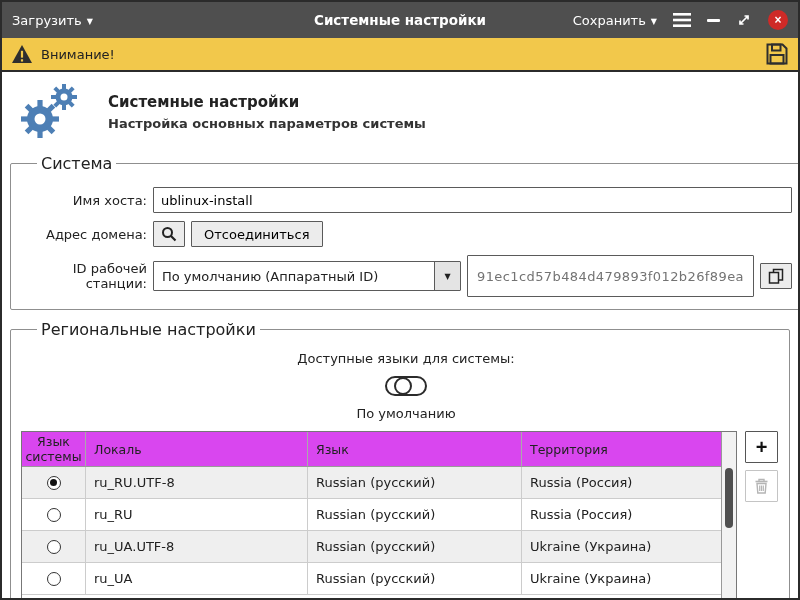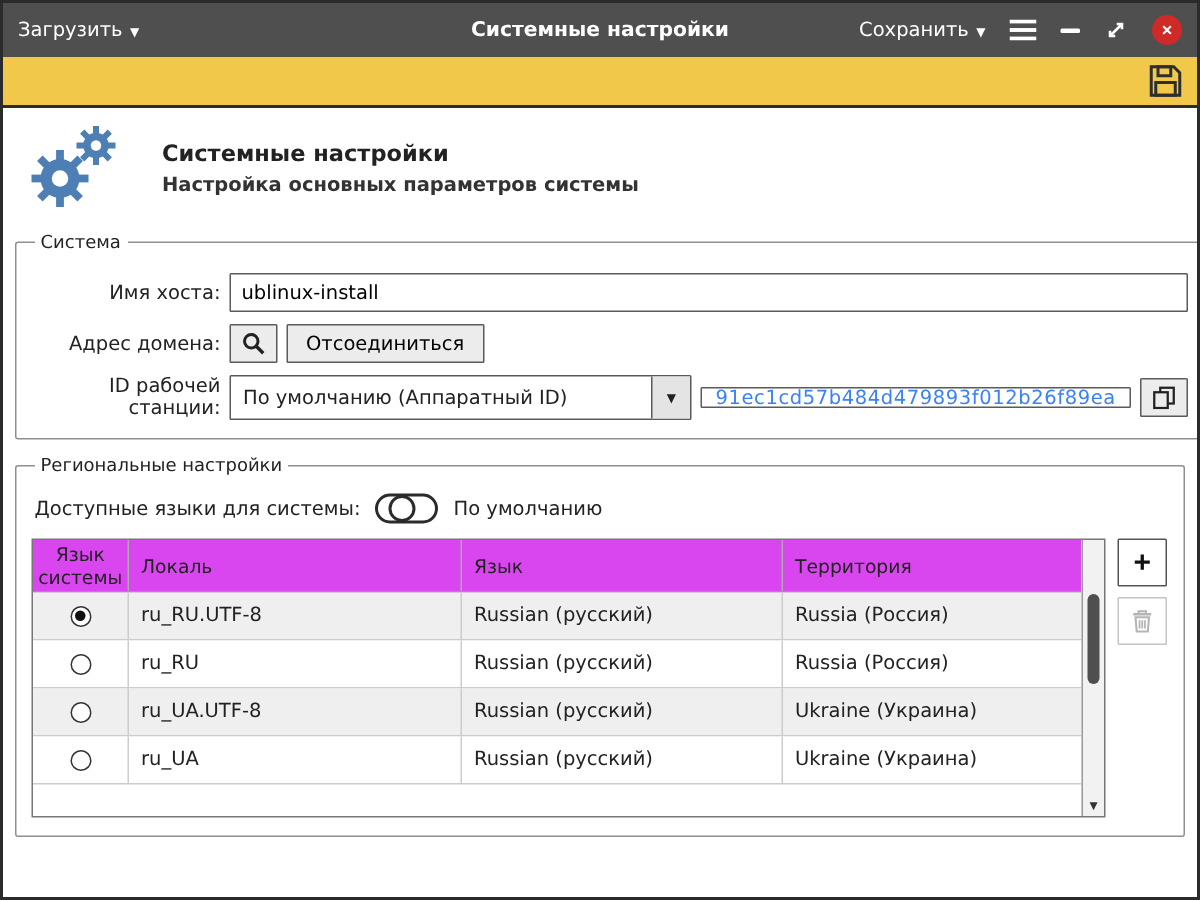--- a/index.html
+++ b/index.html
@@ -25,36 +25,36 @@
   .warn-left { display:flex; align-items:center; gap:8px; }
   .warn-save { margin-left:auto; background:none; border:none; display:flex; align-items:center; }
 
   
   .content { flex:1; padding:6px 8px; background:#fff; overflow:hidden; }
   .page-header { display:flex; align-items:center; gap:16px; padding:4px 4px 8px; }
   .pg-title { font-weight:bold; font-size:15px; margin-bottom:5px; }
   .pg-sub { font-size:13px; font-weight:bold; color:#333; }
 
   fieldset { border:1px solid #8f8f8f; border-radius:2px; margin:4px 0 10px; padding:6px 10px 12px; }
-  legend { font-size:12px; padding:0 4px; margin-left:2px; color:#222; }
+  legend { font-size:16px; padding:0 4px; margin-left:16px; color:#222; }
 
   .form-row { display:flex; align-items:center; gap:6px; margin-top:8px; }
   .form-label { width:126px; flex:none; text-align:right; font-size:13px; }
   .ti { height:26px; border:1px solid #5a5a5a; background:#fff; font:inherit; padding:0 7px; width:100%; border-radius:1px; }
   .input-wrap { position:relative; flex:1; }
   .plug { position:absolute; right:5px; top:5px; }
   .sq-btn { width:32px; height:26px; flex:none; border:1px solid #5a5a5a; background:#ececec; display:flex; align-items:center; justify-content:center; border-radius:1px; }
   .txt-btn { height:26px; flex:none; border:1px solid #5a5a5a; background:#ececec; font:inherit; font-size:13px; padding:0 12px; border-radius:1px; }
 
   .dropdown { width:308px; flex:none; height:30px; border:1px solid #5a5a5a; background:#fff; display:flex; align-items:center; border-radius:1px; }
   .dd-text { padding:0 8px; flex:1; white-space:nowrap; overflow:hidden; }
   .dd-arrow { width:26px; height:100%; border-left:1px solid #5a5a5a; background:#e4e4e4; display:flex; align-items:center; justify-content:center; font-size:8px; color:#222; flex:none; }
-  .ro-field { flex:1; height:14px; border:1px solid #5a5a5a; color:#3b82f6; display:flex; align-items:center; padding:0 9px; letter-spacing:.4px; background:#fff; border-radius:1px; overflow:hidden; white-space:nowrap; }
-
-  .toggle-row { display:flex; align-items:center; gap:10px; margin:6px 0 10px 2px; }
+  .ro-field { flex:1; height:42px; border:1px solid #5a5a5a; color:#737373; display:flex; align-items:center; padding:0 9px; letter-spacing:.4px; background:#fff; border-radius:1px; overflow:hidden; white-space:nowrap; }
+
+  .toggle-row { display:flex; align-items:center; gap:10px; margin:6px 0 10px 12px;flex-direction:column; }
   .toggle { width:42px; height:20px; border:2px solid #2b2b2b; border-radius:11px; background:#fff; position:relative; flex:none; }
   .knob { position:absolute; left:7px; top:-1px; width:18px; height:18px; border:2px solid #2b2b2b; border-radius:50%; background:#fff; }
 
   
   .table-zone { display:flex; align-items:flex-start; gap:8px; }
   .table { flex:1; border:1px solid #777; height:186px; display:flex; background:#fff; }
   .tmain { flex:1; display:flex; flex-direction:column; overflow:hidden; }
   .thead { display:flex; background:#d946ef; border-bottom:1px solid #999; flex:none; min-height:34px; font-size:12.5px; }
   .th { display:flex; align-items:center; padding:2px 8px; border-right:1px solid #aaa; }
   .trow { display:flex; height:32px; border-bottom:1px solid #ccc; background:#fff; flex:none; }
@@ -106,20 +106,28 @@
           <path d="M4 12 L12 4 M8.5 4 H12 V7.5 M7.5 12 H4 V8.5" stroke="#fff" stroke-width="1.7" fill="none"></path>
         </svg>
       </button>
       <button class="closebtn">
         <span>×</span>
       </button>
     </div>
   </div>
 
   <div class="warnbar">
+    <div class="warn-left">
+      <svg width="22" height="20" viewBox="0 0 24 22">
+        <path d="M12 1 L23 21 H1 Z" fill="#2e2e2e"></path>
+        <rect x="10.8" y="7.5" width="2.4" height="7.5" fill="#f2c84b"></rect>
+        <rect x="10.8" y="16.8" width="2.4" height="2.5" fill="#f2c84b"></rect>
+      </svg>
+      <span>Внимание!</span>
+    </div>
     <button class="warn-save">
       <svg width="24" height="24" viewBox="0 0 24 24">
         <path d="M2.5 2.5 h15 l4 4 v15 h-19 z" fill="none" stroke="#2e2e2e" stroke-width="2"></path>
         <rect x="7" y="2.5" width="8.5" height="6" fill="none" stroke="#2e2e2e" stroke-width="2"></rect>
         <rect x="5.5" y="13" width="13" height="8.5" fill="none" stroke="#2e2e2e" stroke-width="2"></rect>
       </svg>
     </button>
   </div>
 
   <div class="content">

